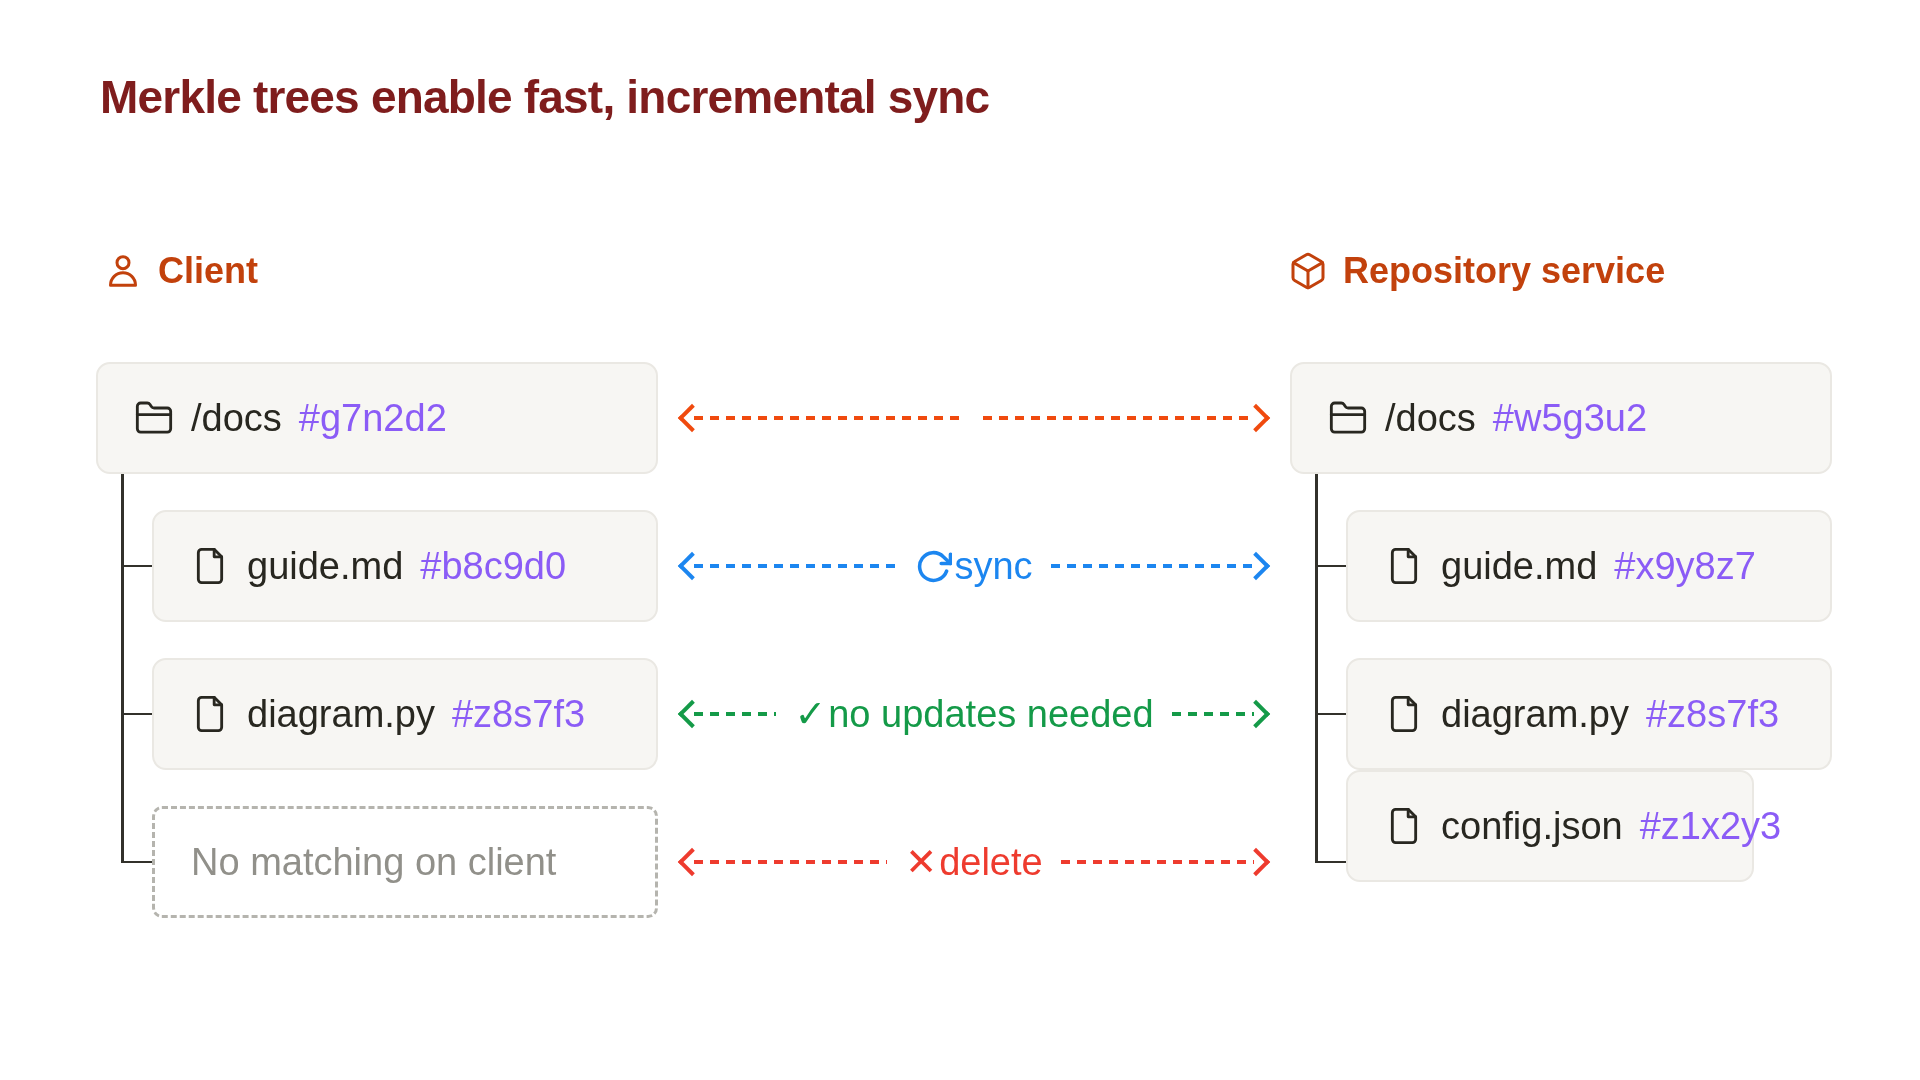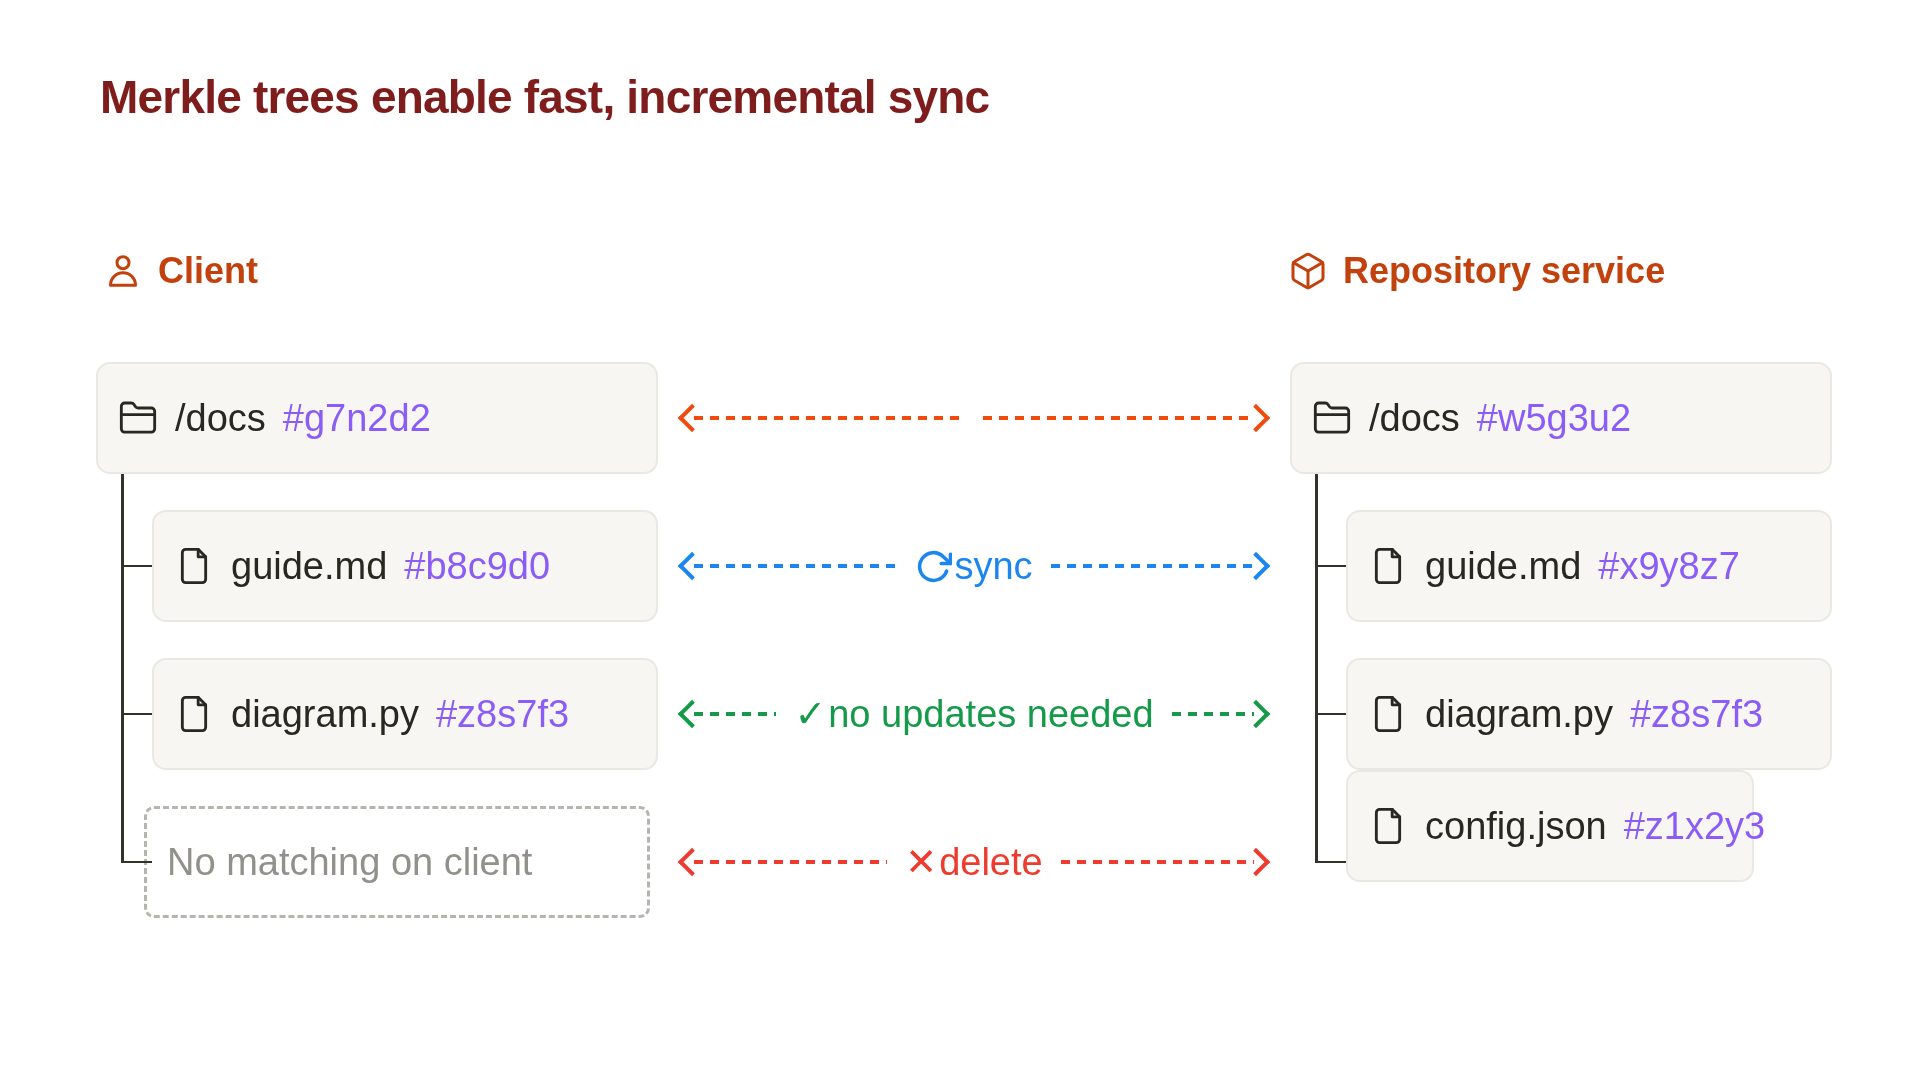--- a/index.html
+++ b/index.html
@@ -19,30 +19,30 @@
     position:absolute;top:250px;display:flex;align-items:center;gap:15px;
     font-size:36px;font-weight:700;color:#c2410c;
   }
   .hdr-client{left:103px;}
   .hdr-repo{left:1288px;}
   .hdr svg{width:40px;height:40px;flex:none;}
 
   .node{
     position:absolute;height:112px;box-sizing:border-box;
     background:#f7f6f3;border:2px solid #eae8e3;border-radius:14px;
-    display:flex;align-items:center;gap:17px;padding:0 20px 0 20px;
+    display:flex;align-items:center;gap:17px;padding:0 20px 0 36px;
     font-size:38px;color:#282720;white-space:nowrap;
   }
   .node svg{width:40px;height:40px;flex:none;}
   .node .hash{color:#8b5cf6;}
   .l-root{left:96px; top:362px;width:562px;}
   .l-c0  {left:152px;top:510px;width:506px;}
   .l-c1  {left:152px;top:658px;width:506px;}
   .l-ph{
-    left:144px;top:806px;width:506px;
+    left:152px;top:806px;width:506px;
     background:transparent;border:3px dashed #b5b4ae;border-radius:10px;
     color:#91908a;
   }
   .r-root{left:1290px;top:362px;width:542px;}
   .r-c0  {left:1346px;top:510px;width:486px;}
   .r-c1  {left:1346px;top:658px;width:486px;}
   .r-c2  {left:1346px;top:770px;width:408px;align-items:center;}
 
   .conn{position:absolute;background:#32312b;}
   .vl{width:2.5px;top:474px;height:388px;}

